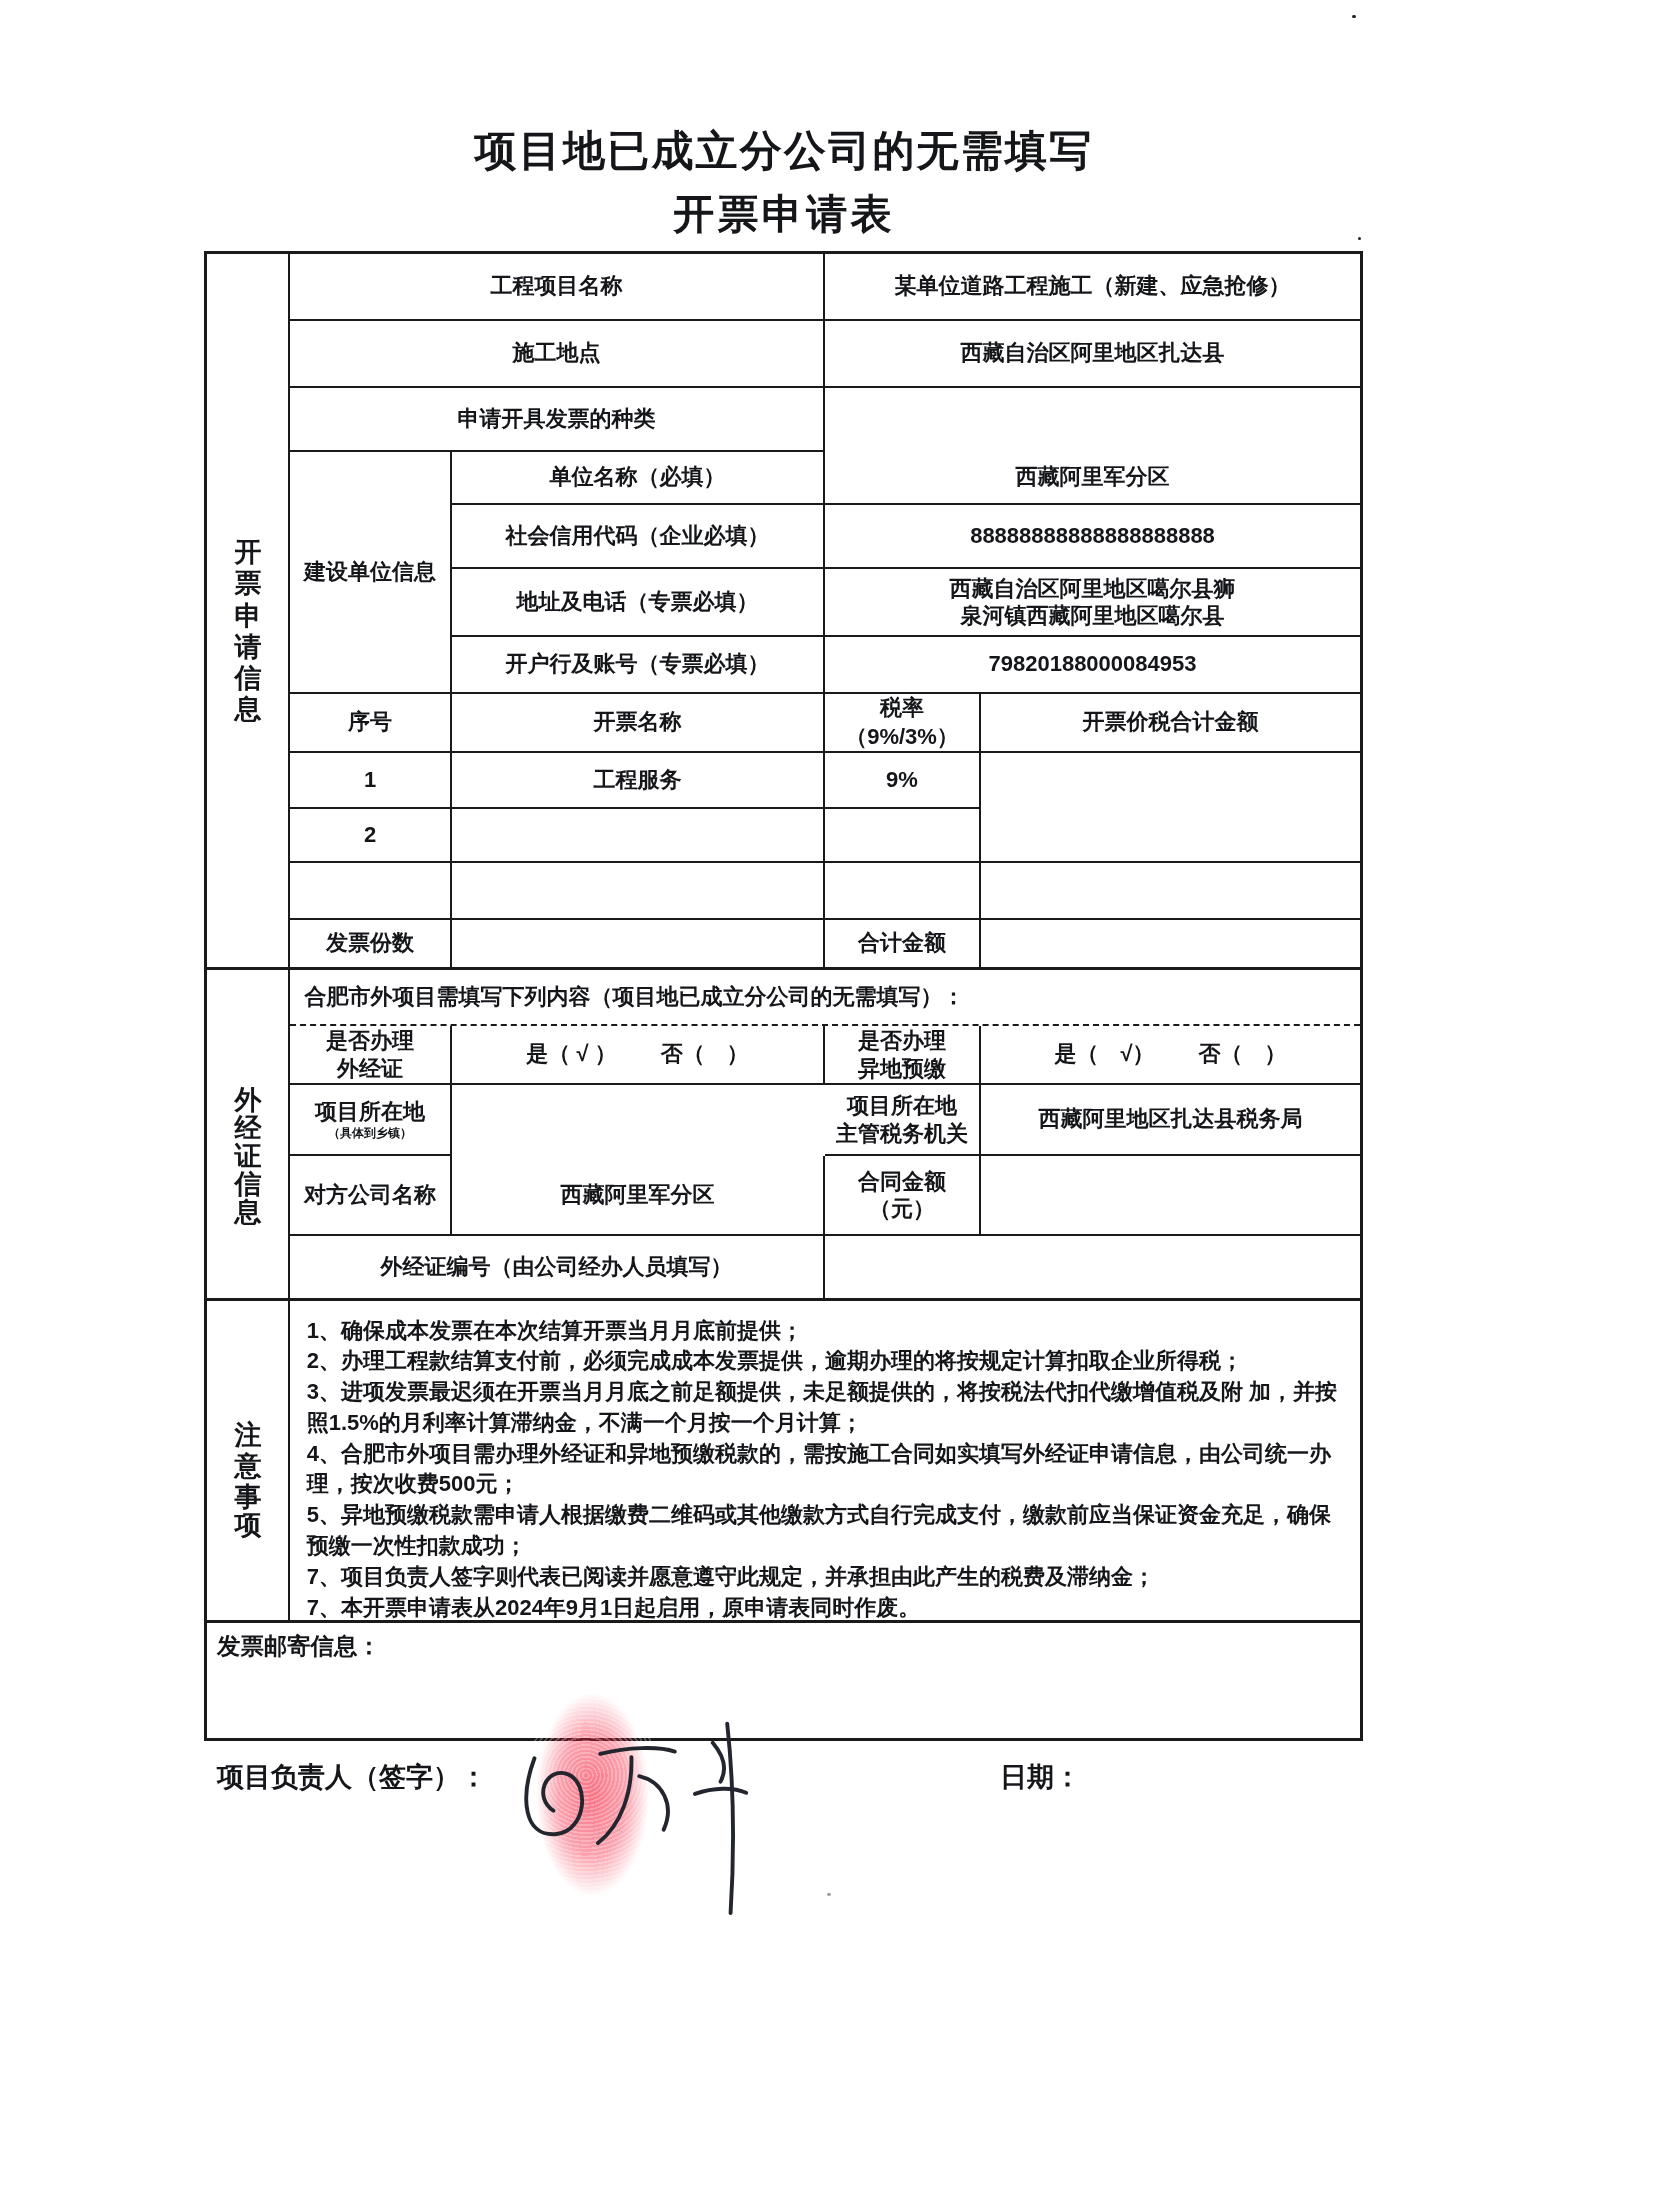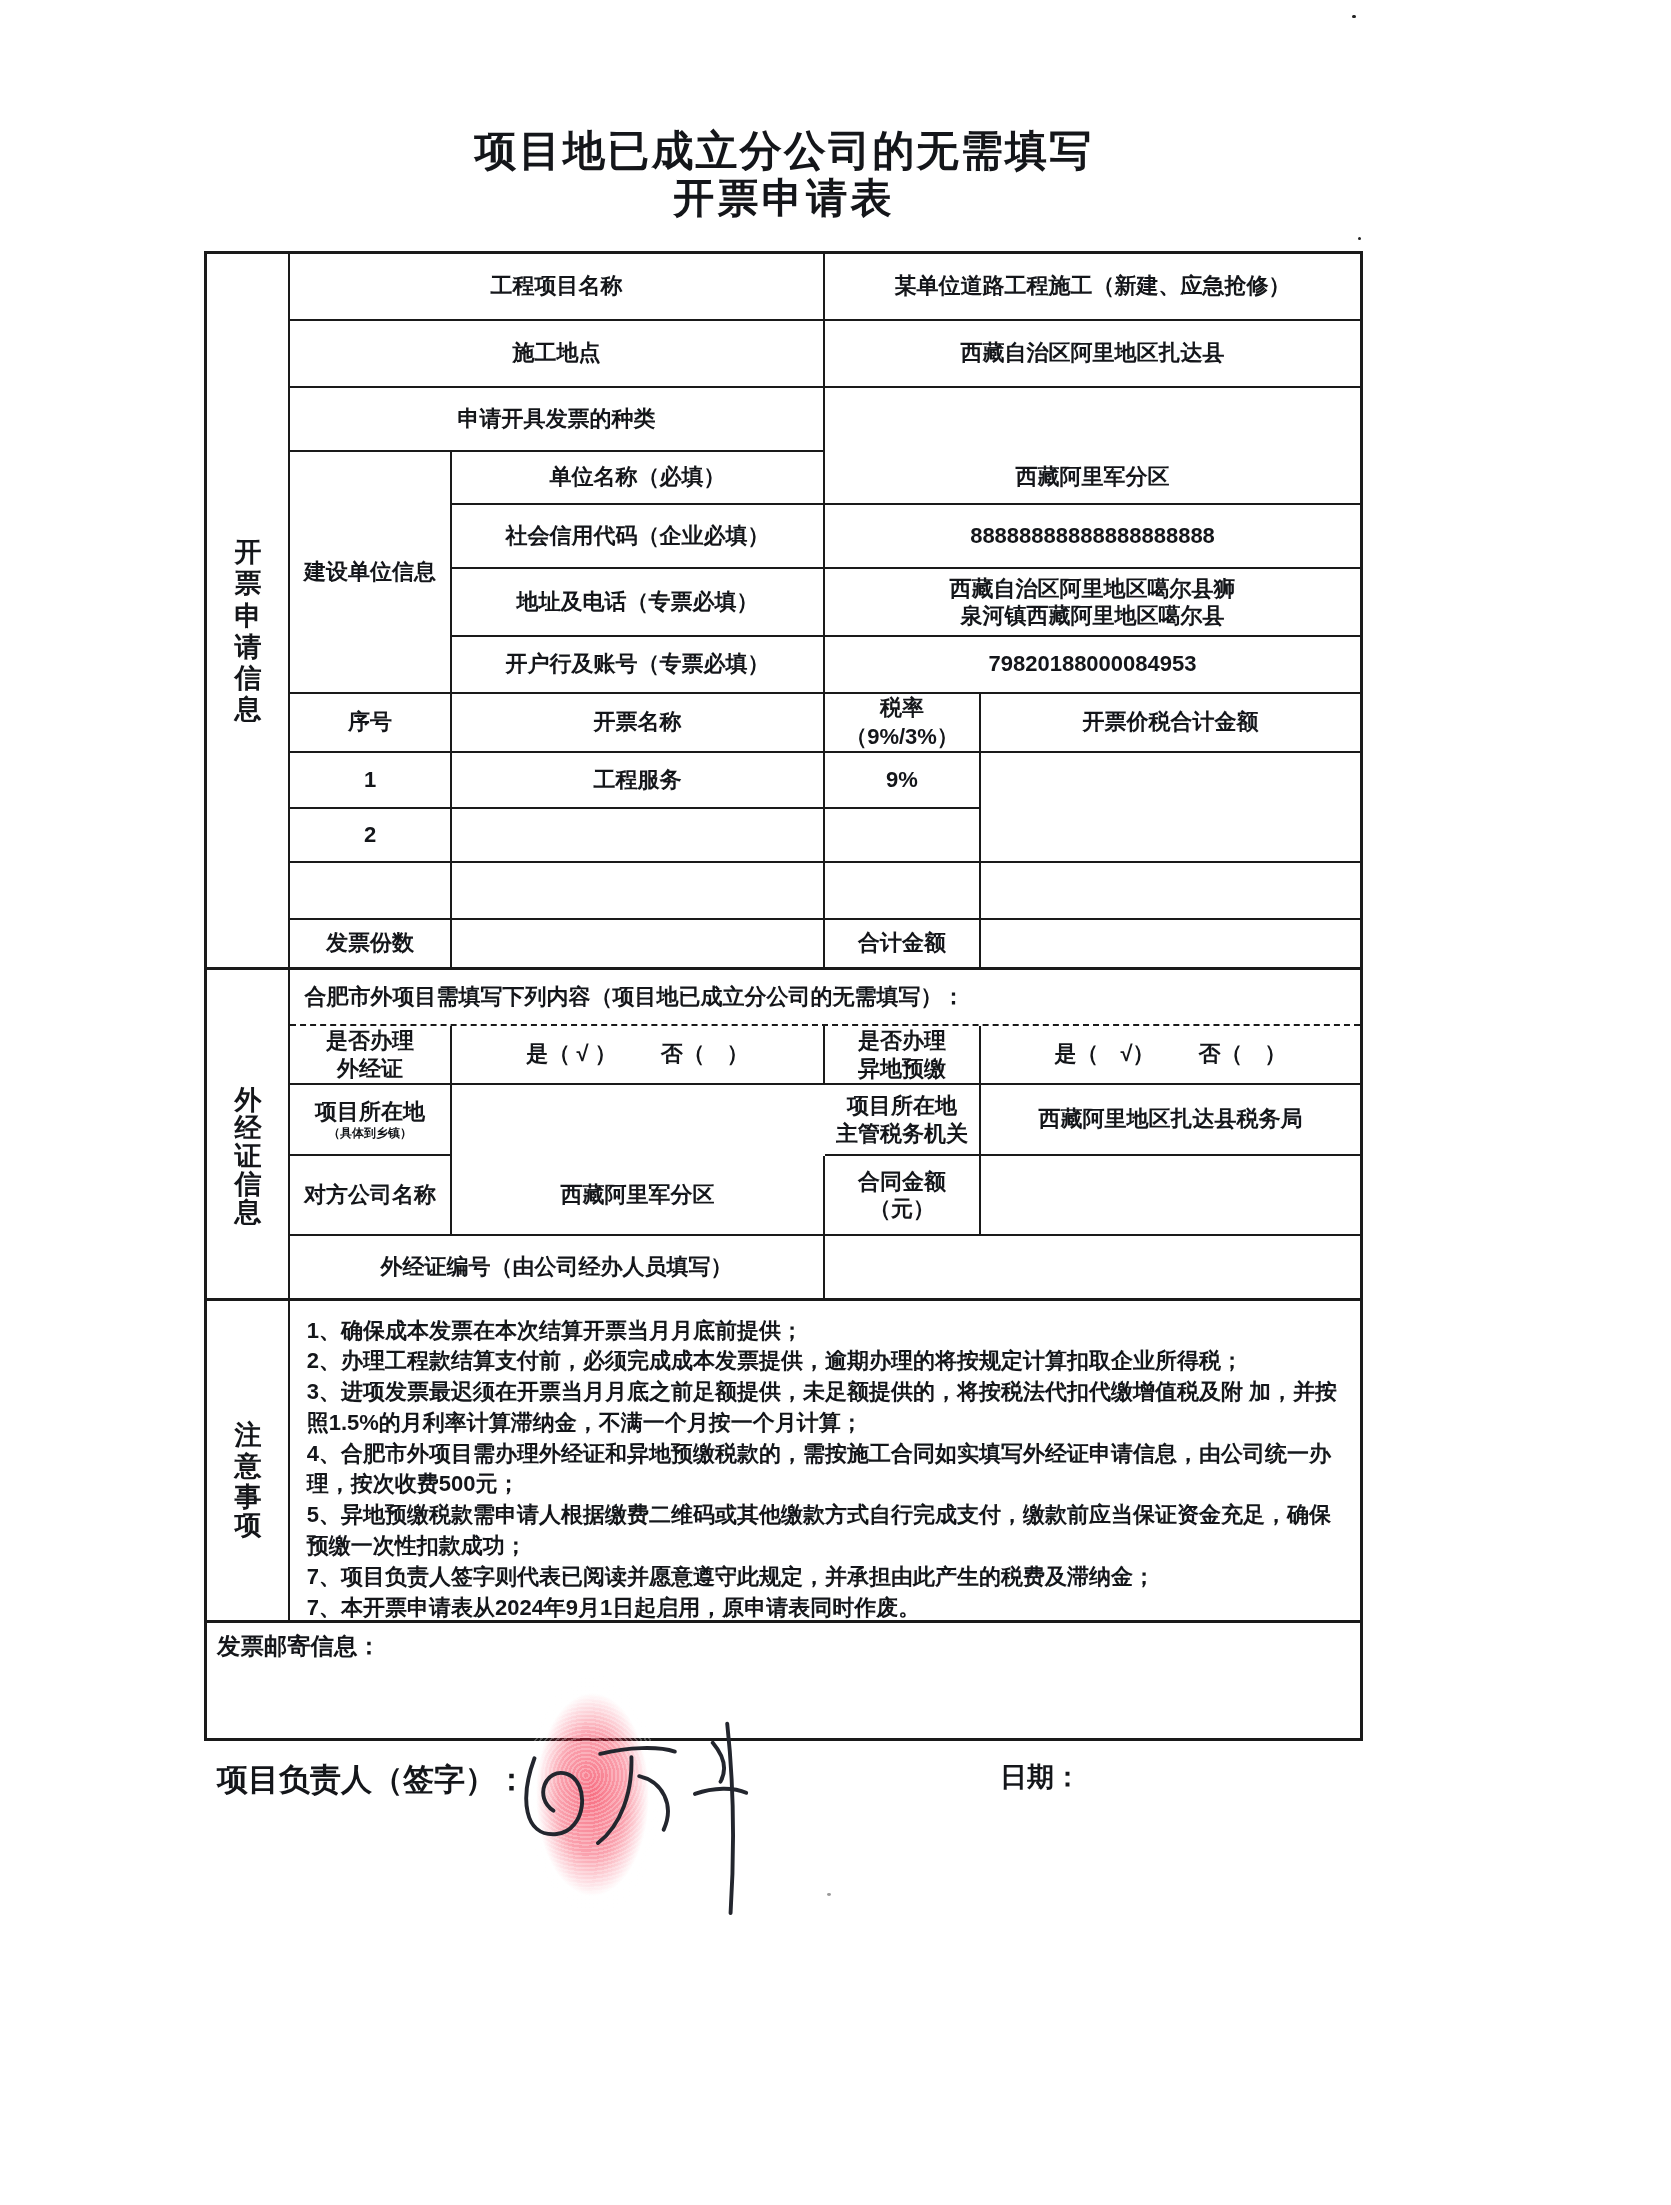--- a/index.html
+++ b/index.html
@@ -4,21 +4,21 @@
 <style>
   html,body{margin:0;padding:0;}
   body{
     width:1671px;height:2205px;background:#ffffff;position:relative;overflow:hidden;
     font-family:"Liberation Sans","DejaVu Sans",sans-serif;color:#14161a;
   }
   .sheet{position:absolute;inset:0;background:#fff;}
   
   .title-wrap{position:absolute;left:208px;top:127px;width:1152px;text-align:center;}
   .title-company{font-size:42px;font-weight:900;letter-spacing:2.2px;line-height:1.15;}
-  .title-form{font-size:41px;font-weight:900;letter-spacing:3.3px;line-height:1.15;margin-top:0;text-align:center;}
+  .title-form{font-size:41px;font-weight:900;letter-spacing:3.3px;line-height:1.15;margin-top:16px;text-align:center;}
   
   .form-table{
     position:absolute;left:204px;top:251px;
     border:3.3px solid #1a1a1a;
     display:grid;
     grid-template-columns:83px 162px 373px 156px 379px;
     grid-template-rows:67px 67px 64px 53px 64px 68px 57px 59px 56px 54px 57px 50px 56px 59px 71px 80px 65px 322px 115px;
     background:#fff;
   }
   .c{
@@ -43,21 +43,21 @@
   .two-line div{line-height:1.25;}
   .sub-small{font-size:12px;}
   .type-flex{display:flex;justify-content:center;gap:117px;width:100%;}
   .hdr2-cell{padding-left:14.5px;font-size:22px;}
   .notes-cell{
     padding:14.5px 16.7px 5.6px 16.7px;font-size:22px;line-height:1.4;font-weight:700;
     display:block;text-align:left;
   }
   .mail-cell{padding:7.8px 0 0 10px;font-size:23.4px;display:block;text-align:left;}
   
-  .sign-label{position:absolute;left:217px;top:1759px;font-size:31px;font-weight:800;}
+  .sign-label{position:absolute;left:217px;top:1759px;font-size:27px;font-weight:800;}
   .date-label{position:absolute;left:1000px;top:1759px;font-size:27px;font-weight:800;}
   
   .fingerprint{
     position:absolute;left:526px;top:1675px;width:133px;height:239px;
     border-radius:52% 48% 46% 54% / 50% 52% 48% 50%;
     background:radial-gradient(closest-side,rgba(221,32,58,0.62),rgba(221,32,58,0.40) 52%,rgba(221,32,58,0.16) 72%,rgba(221,32,58,0) 85%);
     filter:blur(0.6px) saturate(1.15);
   }
   .fingerprint::after{
     content:"";position:absolute;inset:0;border-radius:inherit;

